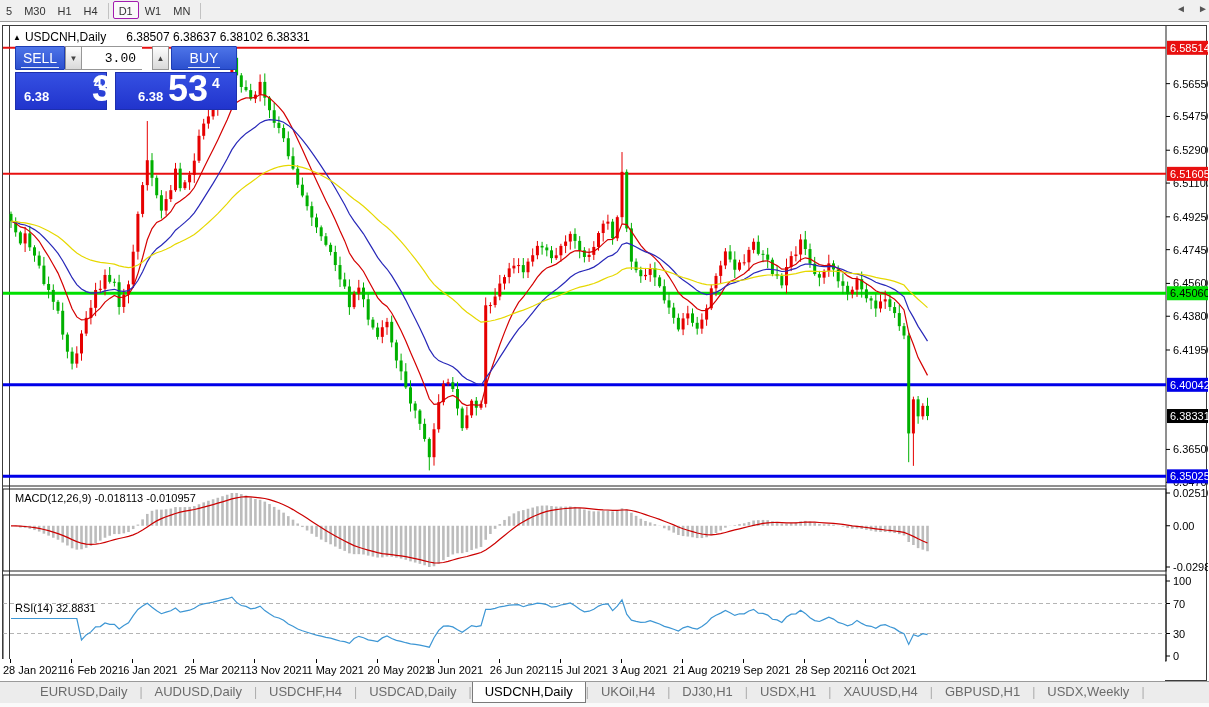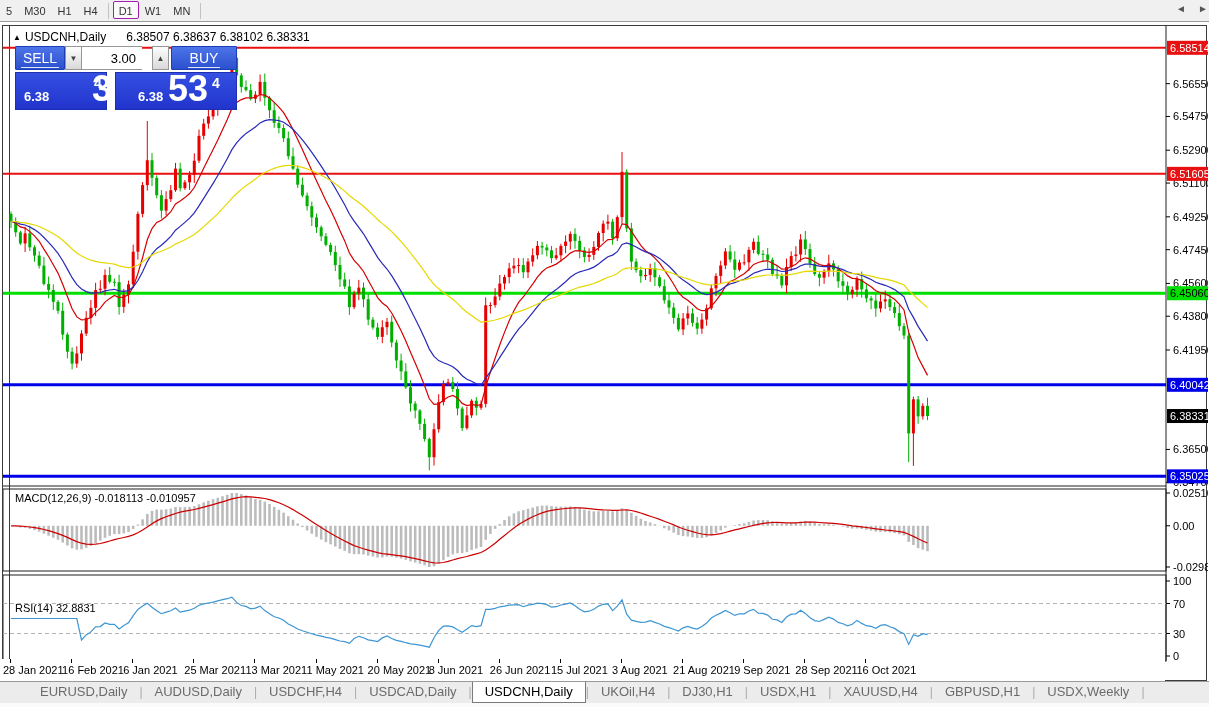--- a/index.html
+++ b/index.html
@@ -31,21 +31,21 @@
   .trade-panel { position:absolute; left:12px; top:20px; width:222px; height:64px; }
   .tp-btn { position:absolute; height:24px; color:#fff; font-size:14px; text-align:center;
             line-height:22px; background:linear-gradient(#4d74e8,#2c50cf);
             border:1px solid #1d3db4; border-radius:1px; cursor:pointer; }
   .tp-btn span { border-bottom:1px solid rgba(255,255,255,.85); padding:0 2px 1px; }
   .tp-spin { position:absolute; top:0; width:17px; height:24px; background:linear-gradient(#fdfdfd,#d9d9d9);
              border:1px solid #979797; color:#444; font-size:8px; text-align:center;
              line-height:23px; cursor:pointer; }
   .tp-vol { position:absolute; top:0; left:67px; width:60px; height:24px; border:1px solid #979797;
             border-left:none; border-right:none; font-size:13px; text-align:right;
-            padding-right:6px; color:#000; font-family:Liberation Sans, sans-serif; }
+            padding-right:6px; color:#000; font-family:Liberation Mono, monospace; }
   .tp-price { position:absolute; top:26px; height:38px; background:linear-gradient(#3550e2,#2134cd);
               border:1px solid #1d2fae; color:#fff; cursor:pointer; }
   .tp-price .pfx { position:absolute; bottom:5px; font-size:13px; font-weight:bold; }
   .tp-price .big { position:absolute; bottom:-1px; font-size:36px; font-weight:bold; }
   .tp-price .sup { position:absolute; top:2px; font-size:14px; font-weight:bold; }
 
   .ind-label { position:absolute; font-size:11px; color:#000; white-space:nowrap; }
 
   
   .date-axis { position:absolute; left:2px; top:659px; width:1163px; height:22px;
@@ -784,21 +784,21 @@
 <div class="date-axis" id="date-axis">
     <div class="date-tick" style="left: 8px;"></div>
     <span class="date-label" style="left: 1px;">28 Jan 2021</span>
     <div class="date-tick" style="left: 69.1px;"></div>
     <span class="date-label" style="left: 60.1px;">16 Feb 2021</span>
     <div class="date-tick" style="left: 130.2px;"></div>
     <span class="date-label" style="left: 121.2px;">6 Jan 2021</span>
     <div class="date-tick" style="left: 191.3px;"></div>
     <span class="date-label" style="left: 182.3px;">25 Mar 2021</span>
     <div class="date-tick" style="left: 252.4px;"></div>
-    <span class="date-label" style="left: 243.4px;">13 Mar 2021</span>
+    <span class="date-label" style="left: 243.4px;">13 Nov 2021</span>
     <div class="date-tick" style="left: 313.5px;"></div>
     <span class="date-label" style="left: 304.5px;">1 May 2021</span>
     <div class="date-tick" style="left: 374.6px;"></div>
     <span class="date-label" style="left: 365.6px;">20 May 2021</span>
     <div class="date-tick" style="left: 435.7px;"></div>
     <span class="date-label" style="left: 426.7px;">8 Jun 2021</span>
     <div class="date-tick" style="left: 496.8px;"></div>
     <span class="date-label" style="left: 487.8px;">26 Jun 2021</span>
     <div class="date-tick" style="left: 557.9px;"></div>
     <span class="date-label" style="left: 548.9px;">15 Jul 2021</span>

